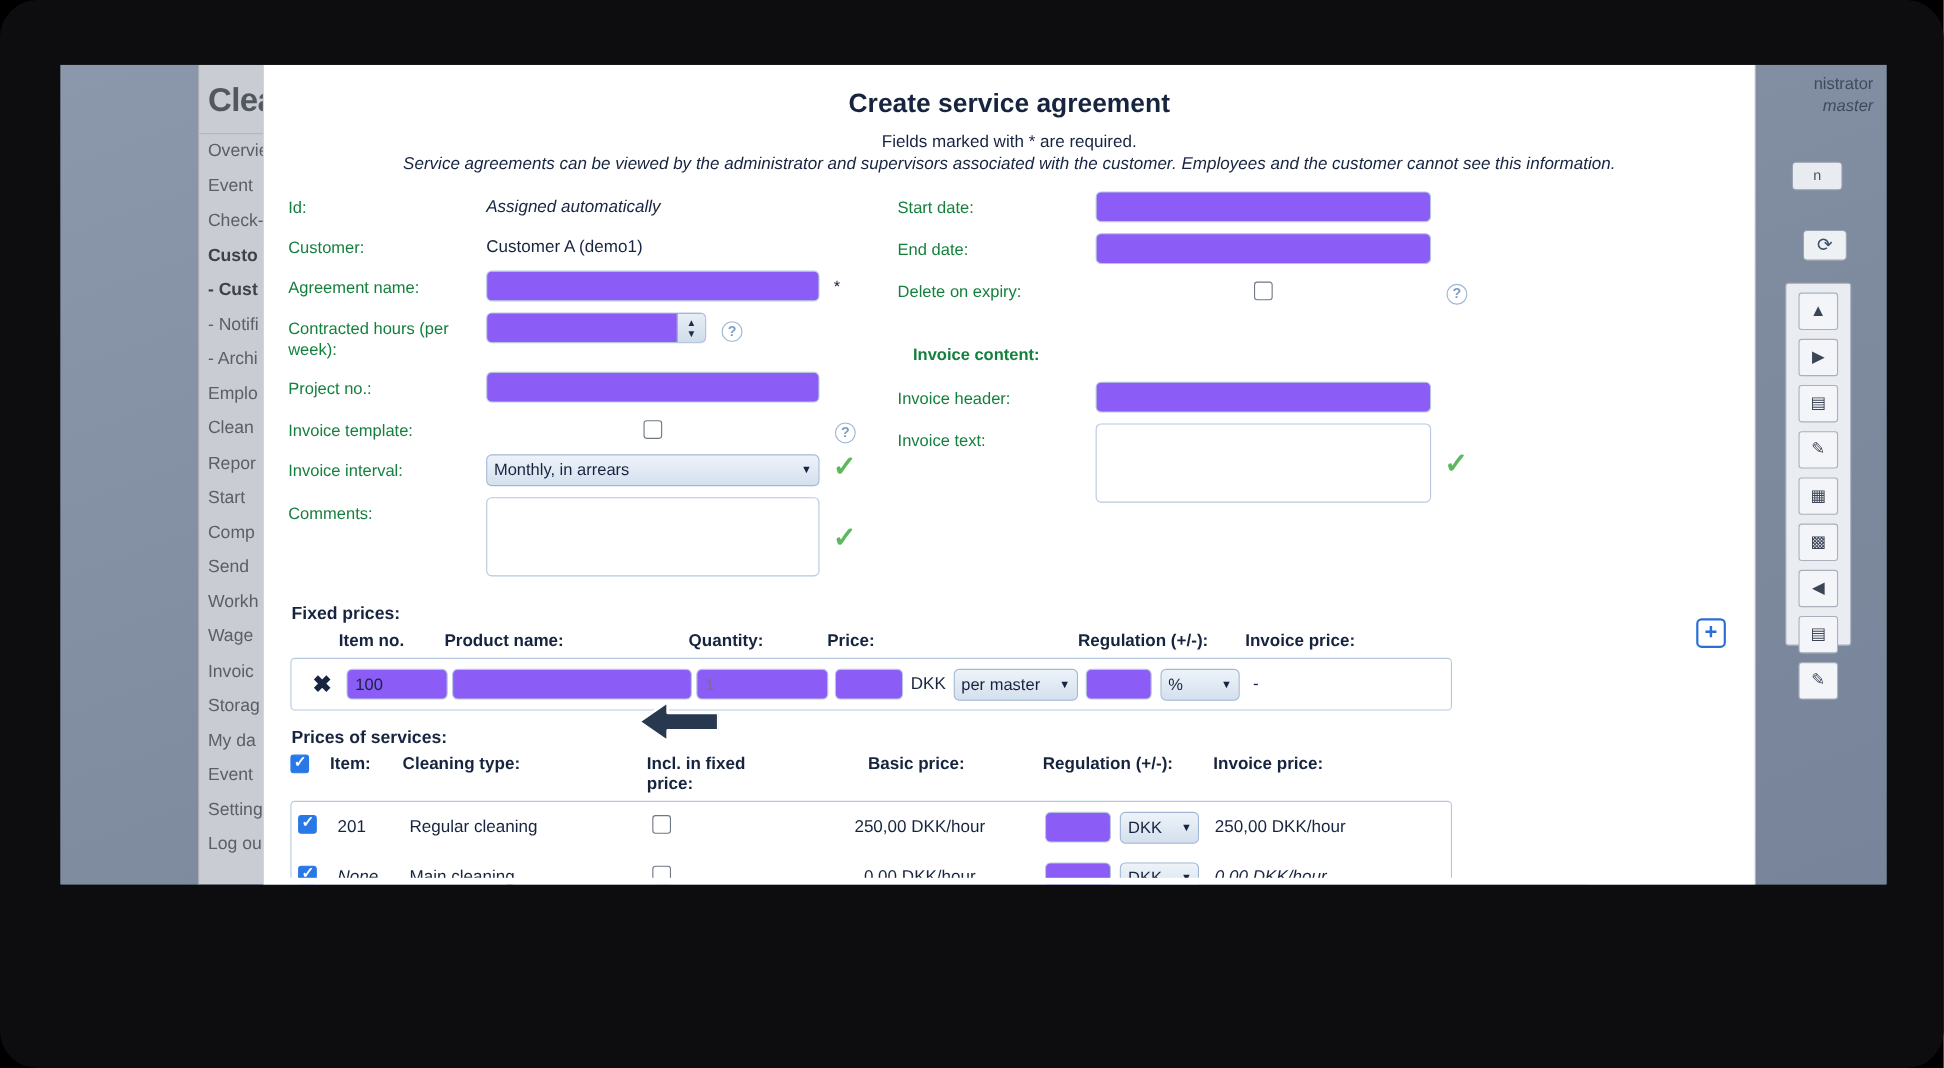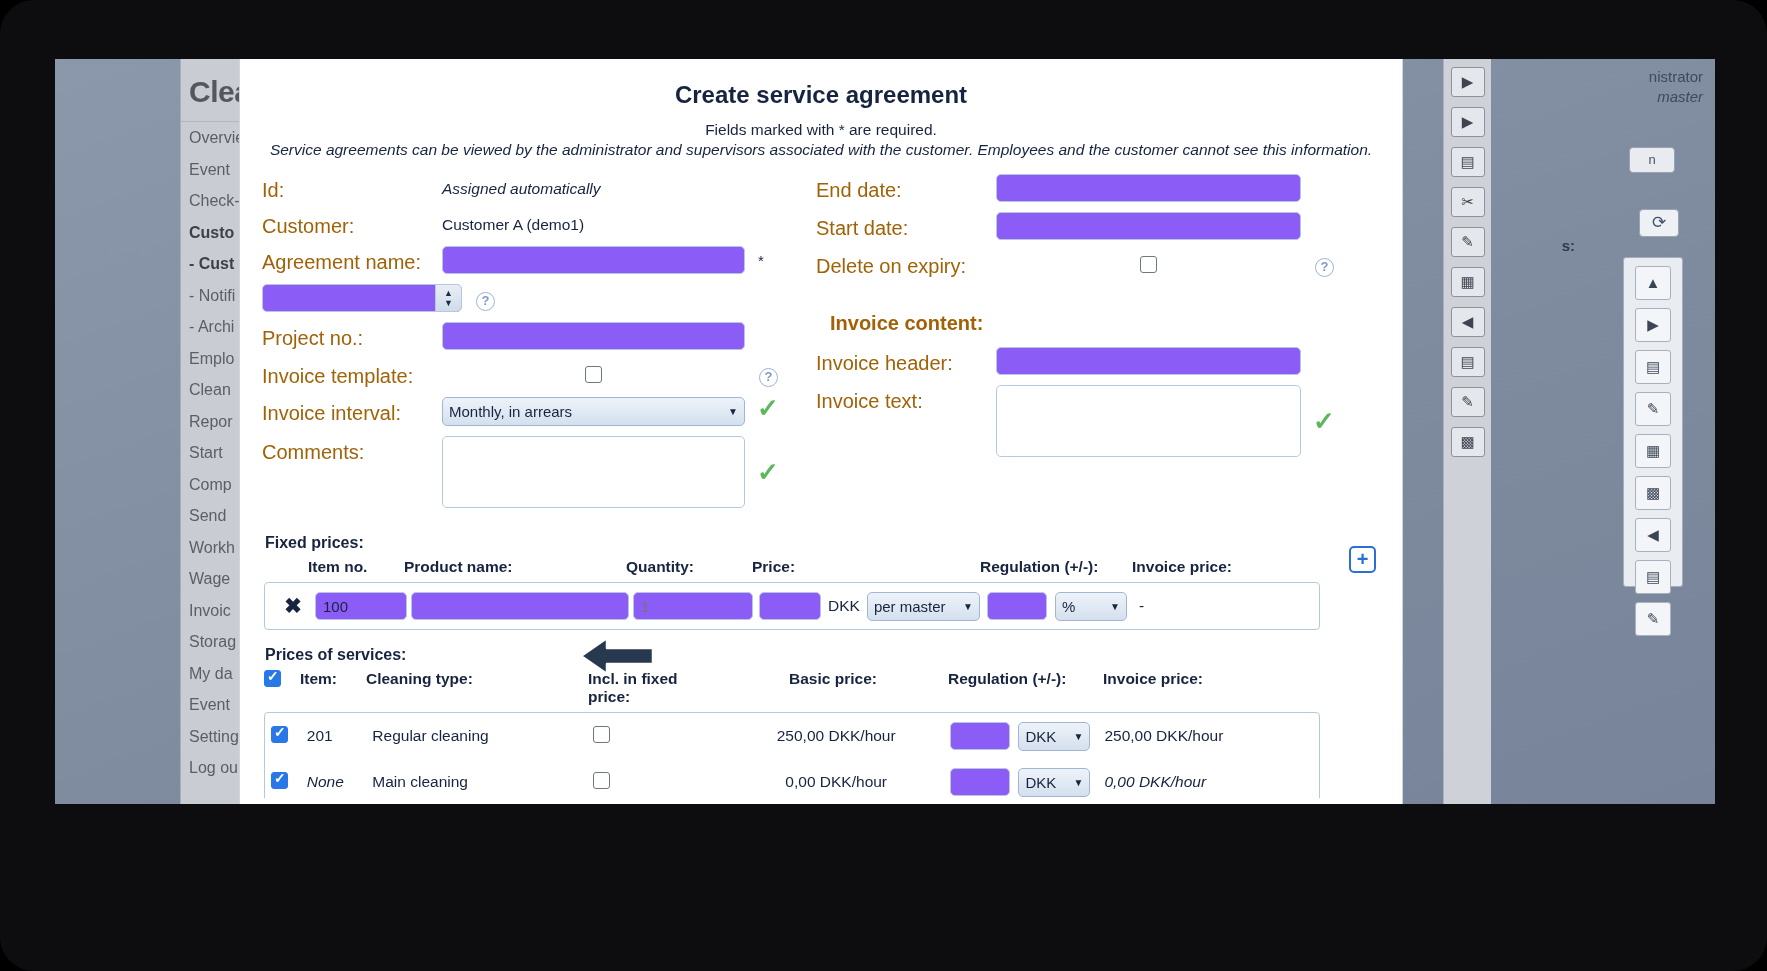--- a/index.html
+++ b/index.html
@@ -87,21 +87,21 @@
     position:absolute; right:32px; top:198px; width:60px; height:330px;
     border:1px solid #a7aeba; background:#e9ecf1; border-radius:3px;
   }
   #bg-panel .pico{
     width:36px;height:34px;margin:8px auto; border:1px solid #aab1bc;border-radius:3px;
     background:#f3f5f8; color:#3b4556; font-size:15px; line-height:32px; text-align:center;
   }
 
   
   #modal {
-    position:absolute; left:185px; top:0px; width:1162px; height:745px;
+    position:absolute; left:185px; top:0px; width:1355px; height:745px;
     background:#ffffff;
     box-shadow:0 0 0 1px #cfd6e0;
     overflow:hidden;
   }
 
   .modal-title {
     text-align:center; font-size:24px; font-weight:bold; color:#17243f;
     padding-top:22px;
   }
   .modal-sub {
@@ -113,21 +113,21 @@
   }
 
   
   .form-wrap { position:relative; padding:14px 22px 0 22px; }
   .cols { display:flex; }
   .col-left { width:540px; position:relative; }
   .col-right { width:560px; position:relative; margin-left:14px; }
 
   .frow { display:flex; align-items:flex-start; margin-bottom:10px; }
   .flabel {
-    font-size:20px; color:#a16207; line-height:20px;
+    font-size:15px; color:#15803d; line-height:20px;
     width:180px; flex:0 0 180px; padding-top:6px;
   }
   .flabel.tall { line-height:19px; }
   .fval { font-size:15.5px; color:#17243f; padding-top:6px; font-style:italic; }
   .fval.plain { font-style:normal;text-align:center; }
 
   input.ti, .fake-input {
     height:28px; border:1px solid #b6c8e0; border-radius:5px; background:#8b5cf6;
     font-size:15px; color:#17243f; padding:2px 7px; outline:none;
     font-family:"Liberation Sans", sans-serif;
@@ -333,20 +333,21 @@
               <div class="fval plain">Customer A (demo1)</div>
             </div>
 
             <div class="frow">
               <div class="flabel">Agreement name:</div>
               <input class="ti w-303 yellow" value="" style="">
               <div class="req-star">*</div>
             </div>
 
             <div class="frow">
+              <div class="flabel tall">Contracted hours (per week):</div>
               <div class="spinbox">
                 <input class="ti" value="" style="">
                 <div class="spin-btns">
                   <div class="up">▲</div>
                   <div class="dn">▼</div>
                 </div>
               </div>
               <div class="help">?</div>
             </div>
 
@@ -376,26 +377,26 @@
               <div class="flabel">Comments:</div>
               <textarea class="ta" style="width: 303px; height: 72px;"></textarea>
               <div class="check-ok" style="align-self:center;">✓</div>
             </div>
 
           </div>
 
           <div class="col-right">
 
             <div class="frow">
+              <div class="flabel">Start date:</div>
+              <input class="ti w-305" value="" style="">
+            </div>
+
+            <div class="frow">
               <div class="flabel">End date:</div>
-              <input class="ti w-305" value="" style="">
-            </div>
-
-            <div class="frow">
-              <div class="flabel">Start date:</div>
               <input class="ti w-305" value="" style="">
             </div>
 
             <div class="frow">
               <div class="flabel">Delete on expiry:</div>
               <div style="width:305px;display:flex;justify-content:center;padding-top:6px;">
                 <span class="chk"></span>
               </div>
               <div class="help">?</div>
             </div>

